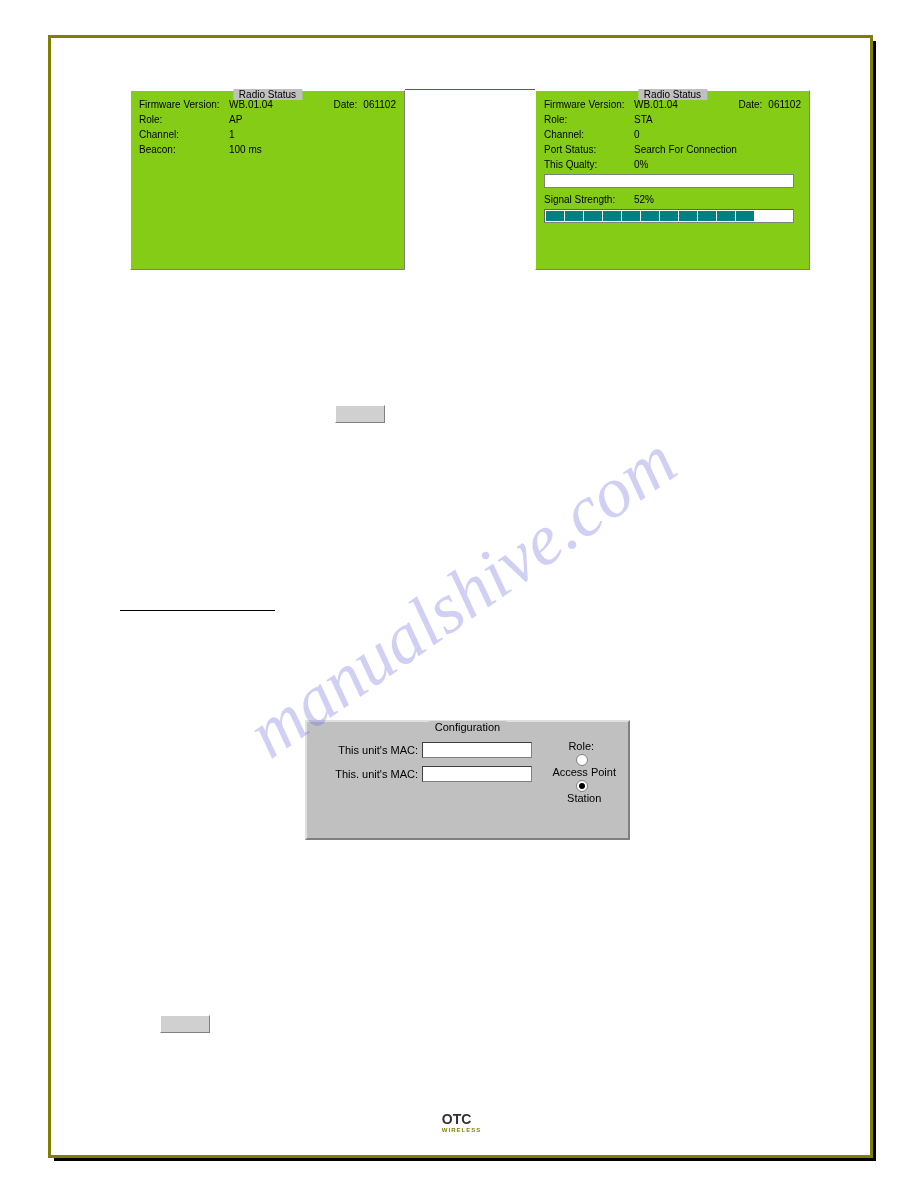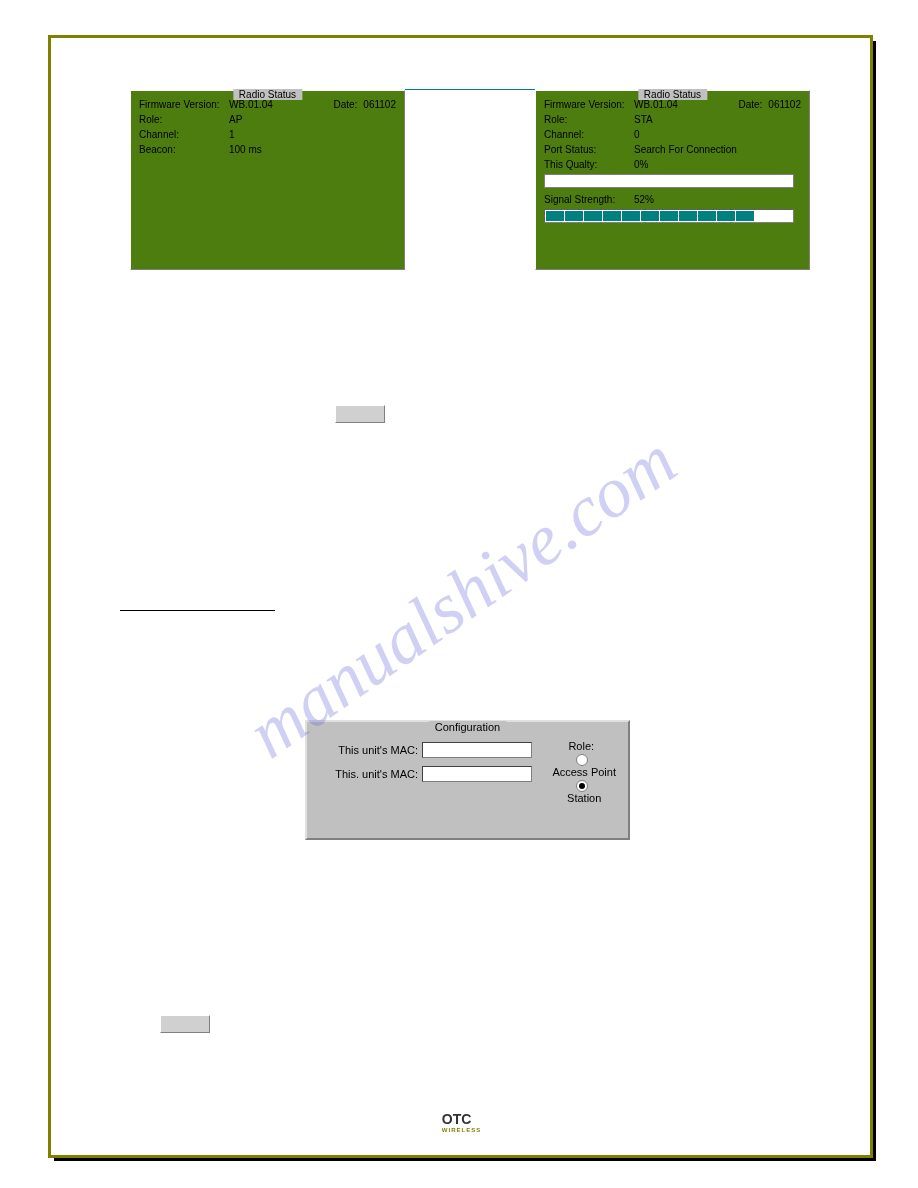--- a/index.html
+++ b/index.html
@@ -31,21 +31,21 @@
       z-index: -1;
     }
     .content {
       position: absolute;
       top: 45px;
       left: 60px;
       right: 55px;
       bottom: 40px;
     }
     .panel {
-      background: #4d7c0f;
+      background: #84cc16;
       border: 1px solid #808080;
       border-top-color: #fff;
       border-left-color: #fff;
       position: absolute;
       padding: 8px;
     }
     .panel-left {
       top: 45px;
       left: 70px;
       width: 275px;

